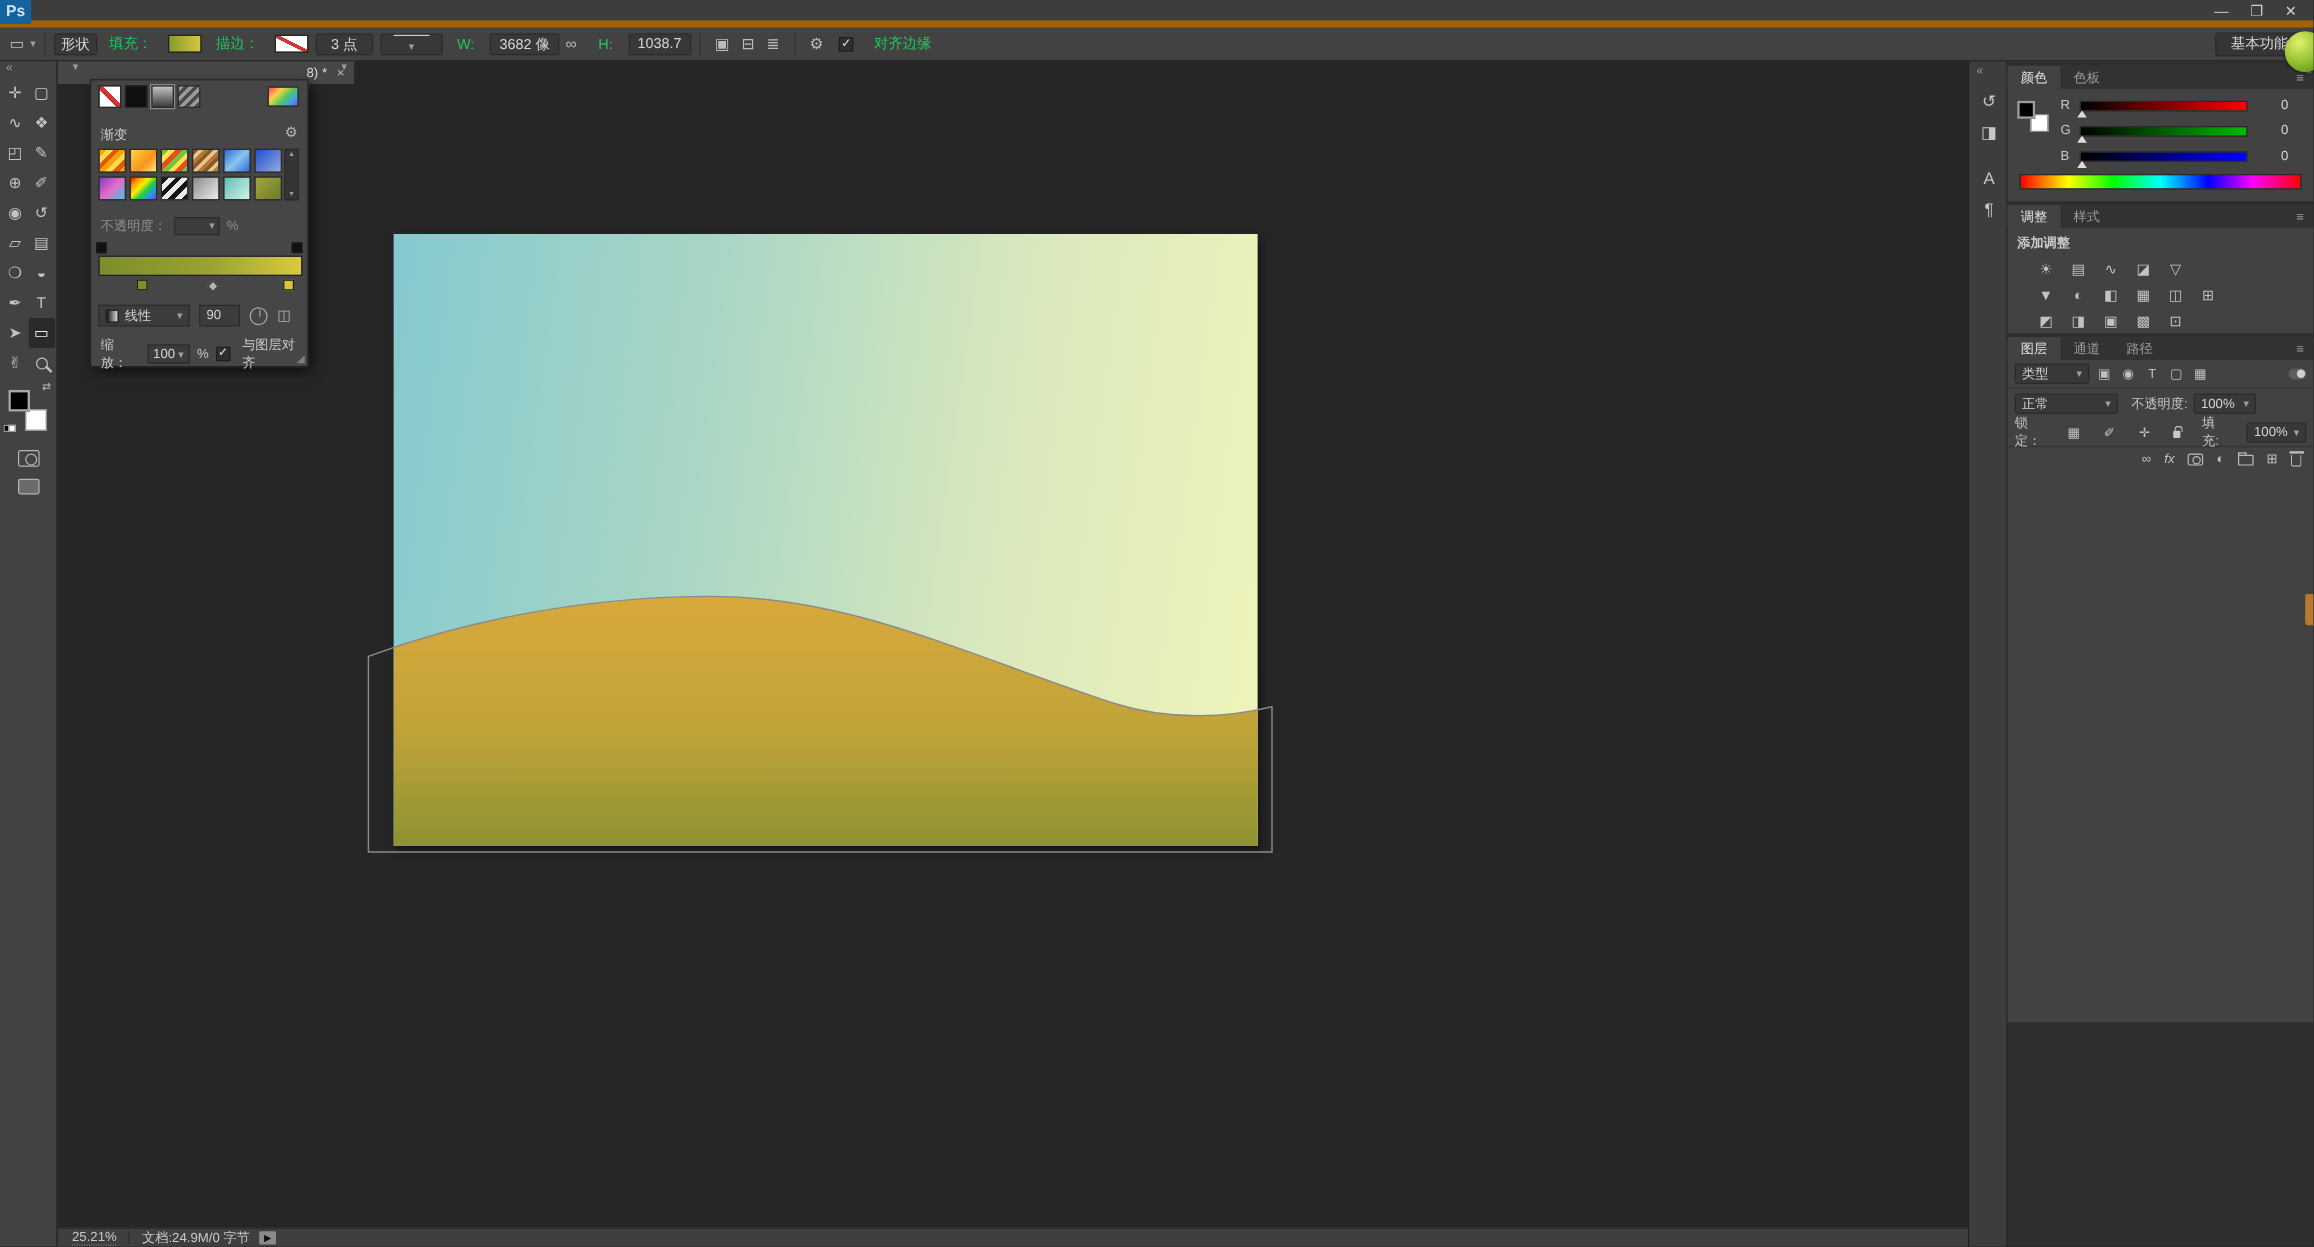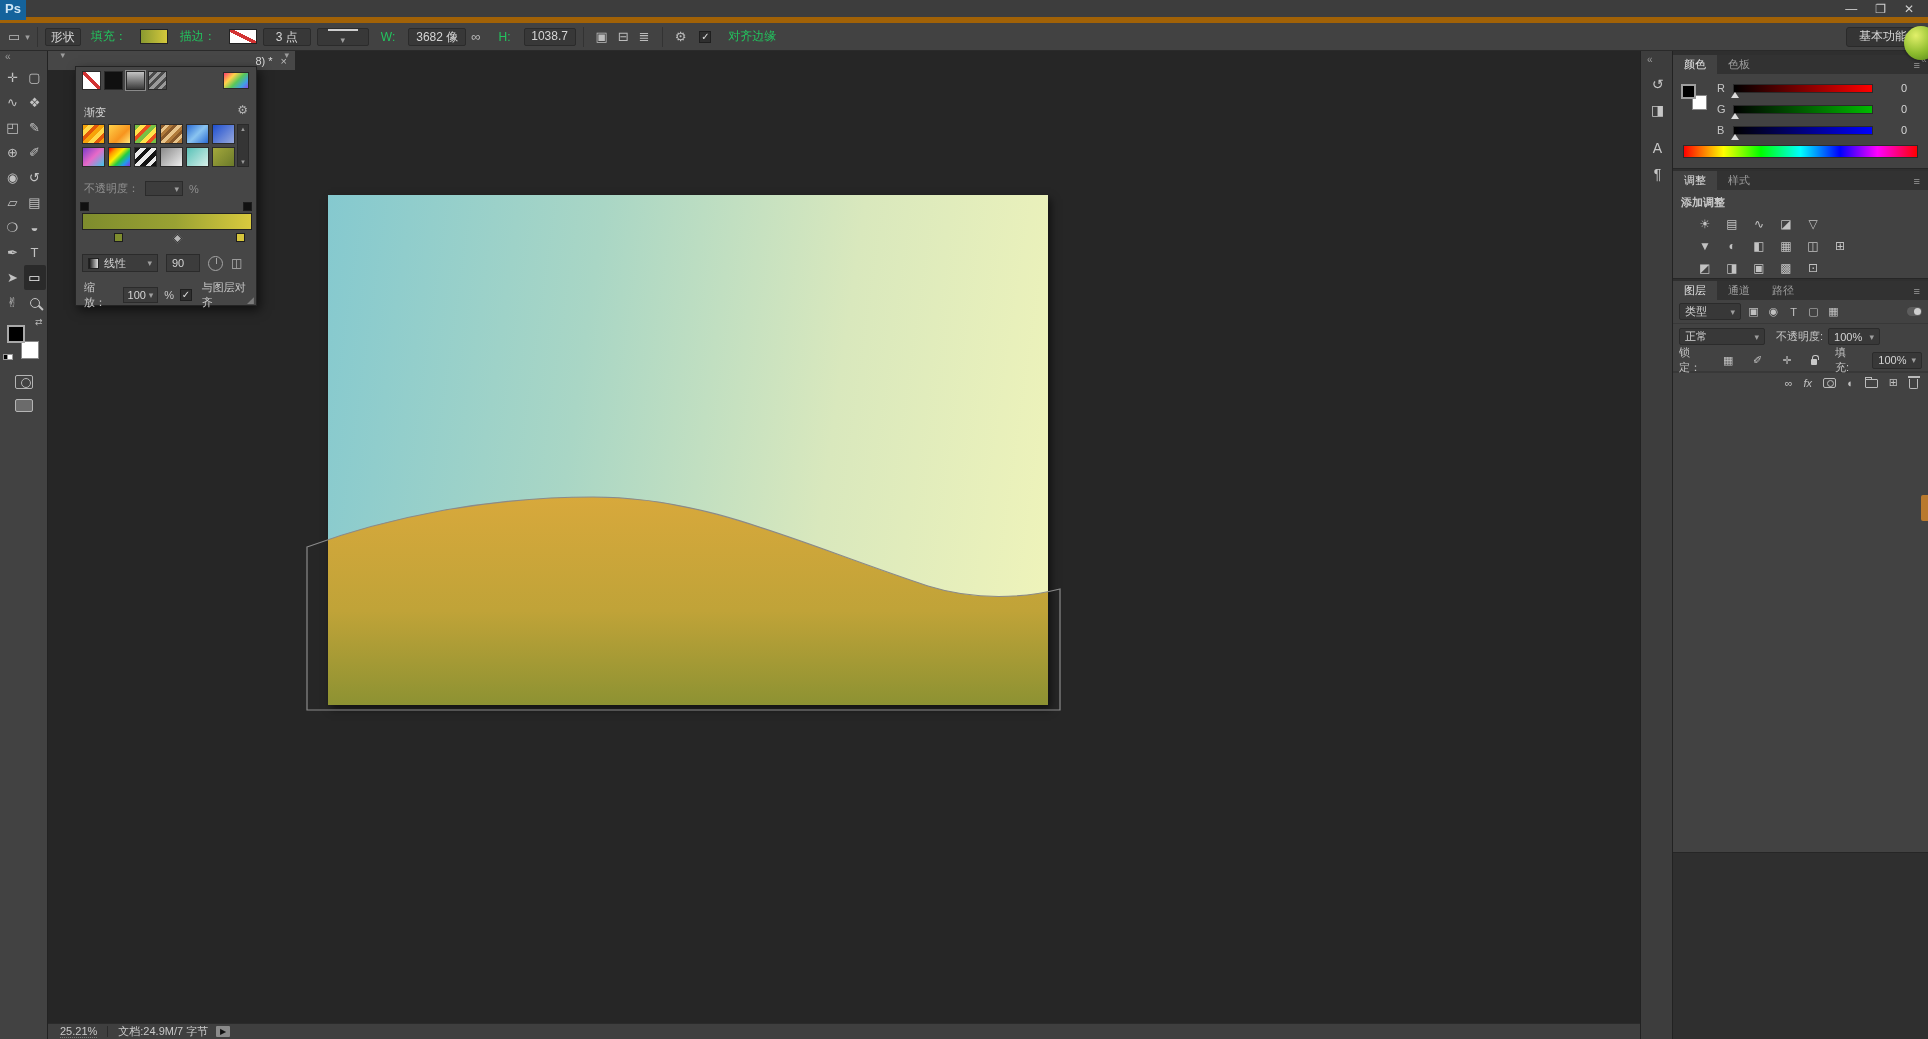--- a/index.html
+++ b/index.html
@@ -341,21 +341,21 @@
     </svg>
   </div>
 
   <svg class="outlinesvg" viewBox="0 0 720 510">
     <path d="M -21 352 C 60 322 160 302 265 302 C 380 302 470 348 600 391 C 648 406 696 403 732 394 L 732 515 L -21 515 Z" fill="none" stroke="#8a8a8a" stroke-width="1.2"></path>
   </svg>
 
   <div class="statusbar">
     <span class="zoom">25.21%</span>
     <span class="div"></span>
-    <span>文档:24.9M/7 字节</span>
+    <span>文档:24.9M/0 字节</span>
     <span class="play">▶</span>
   </div>
 </div>
 
 <div class="iconstrip">
   <div class="clps">«</div>
   <div class="stripicon">↺</div>
   <div class="stripicon">◨</div>
   <div class="stripgap"></div>
   <div class="stripicon">A</div>

